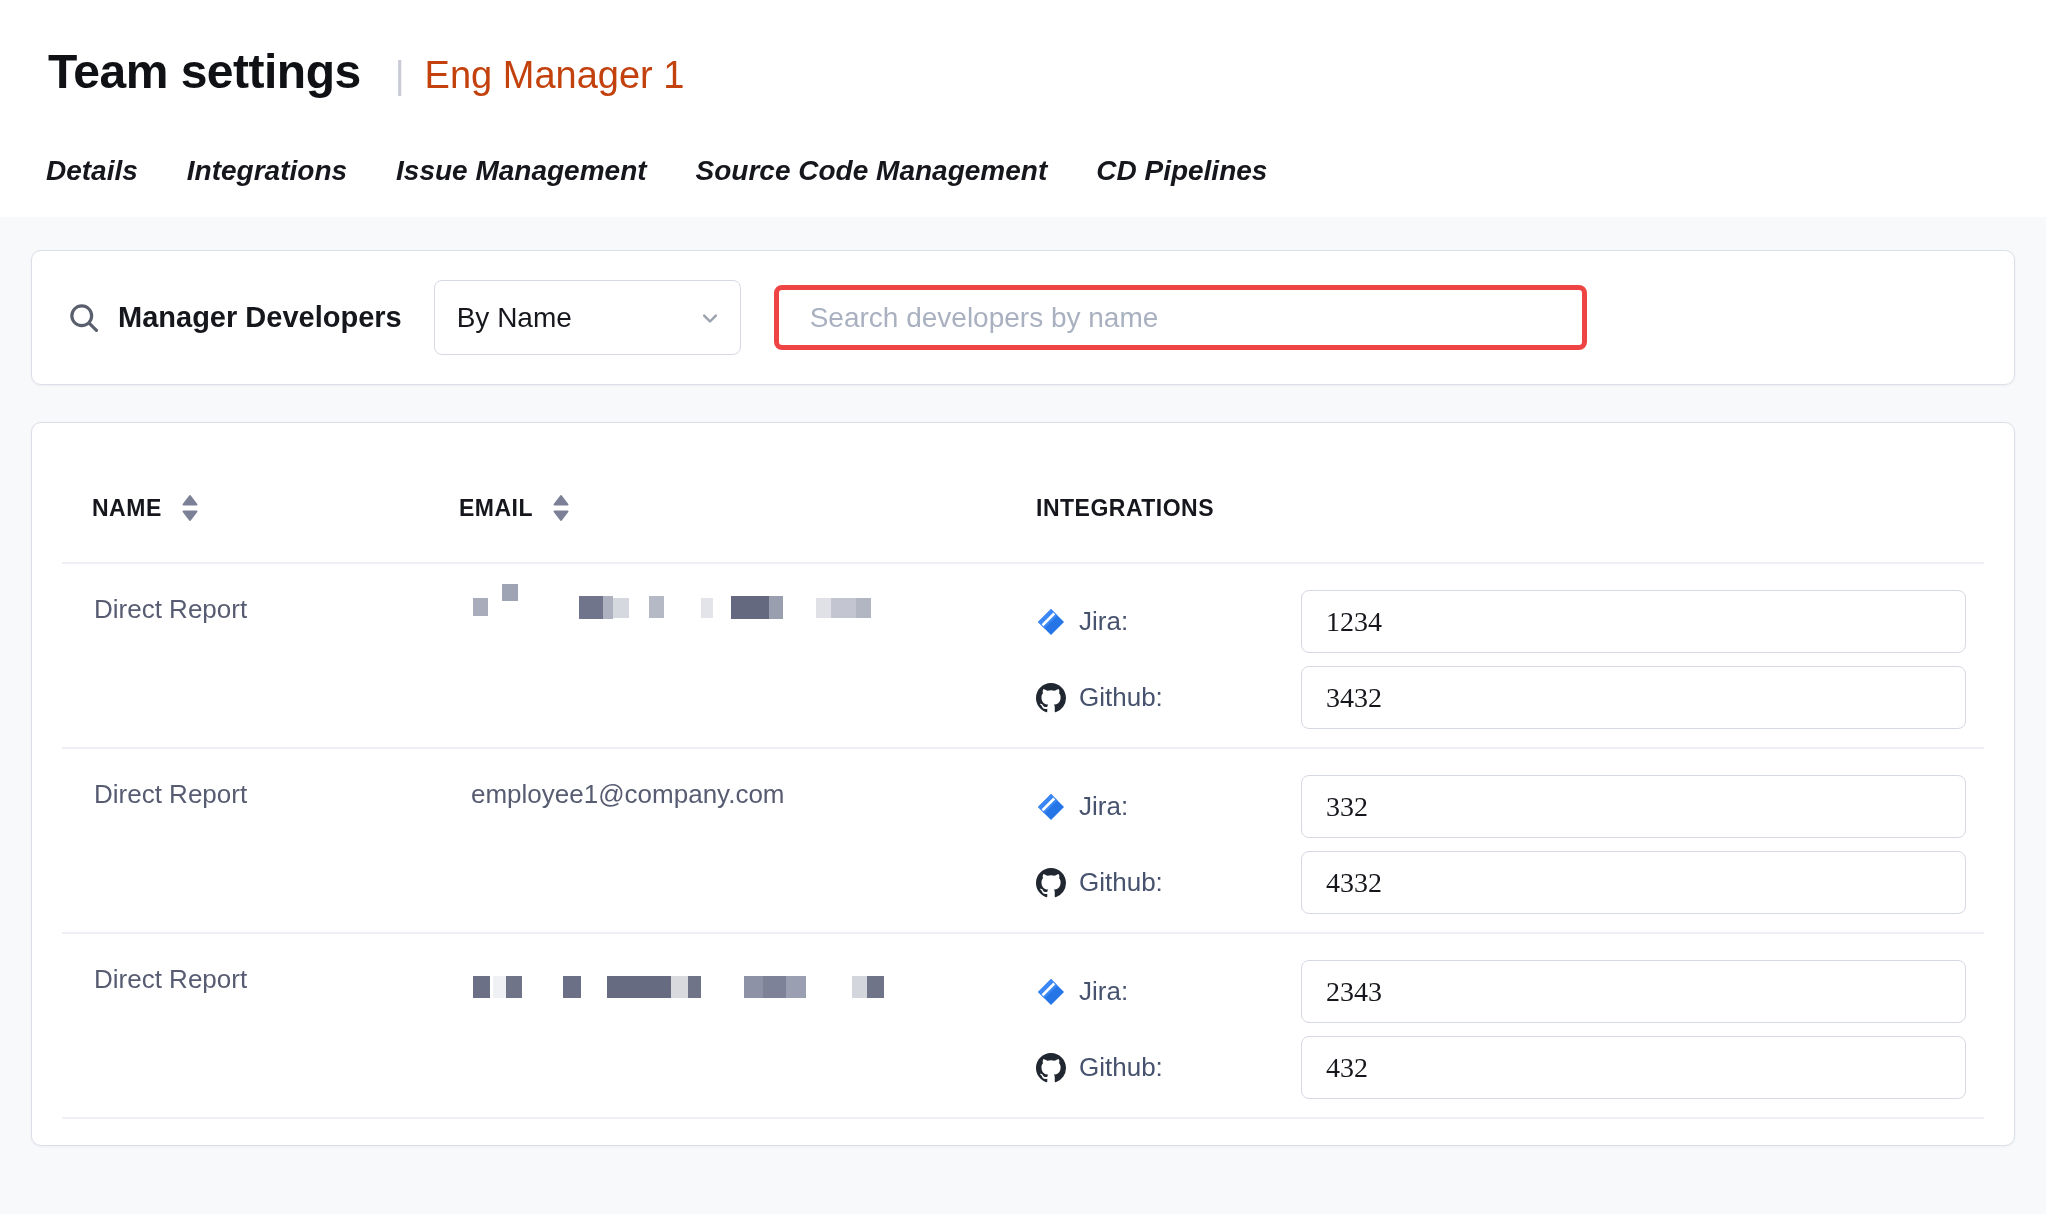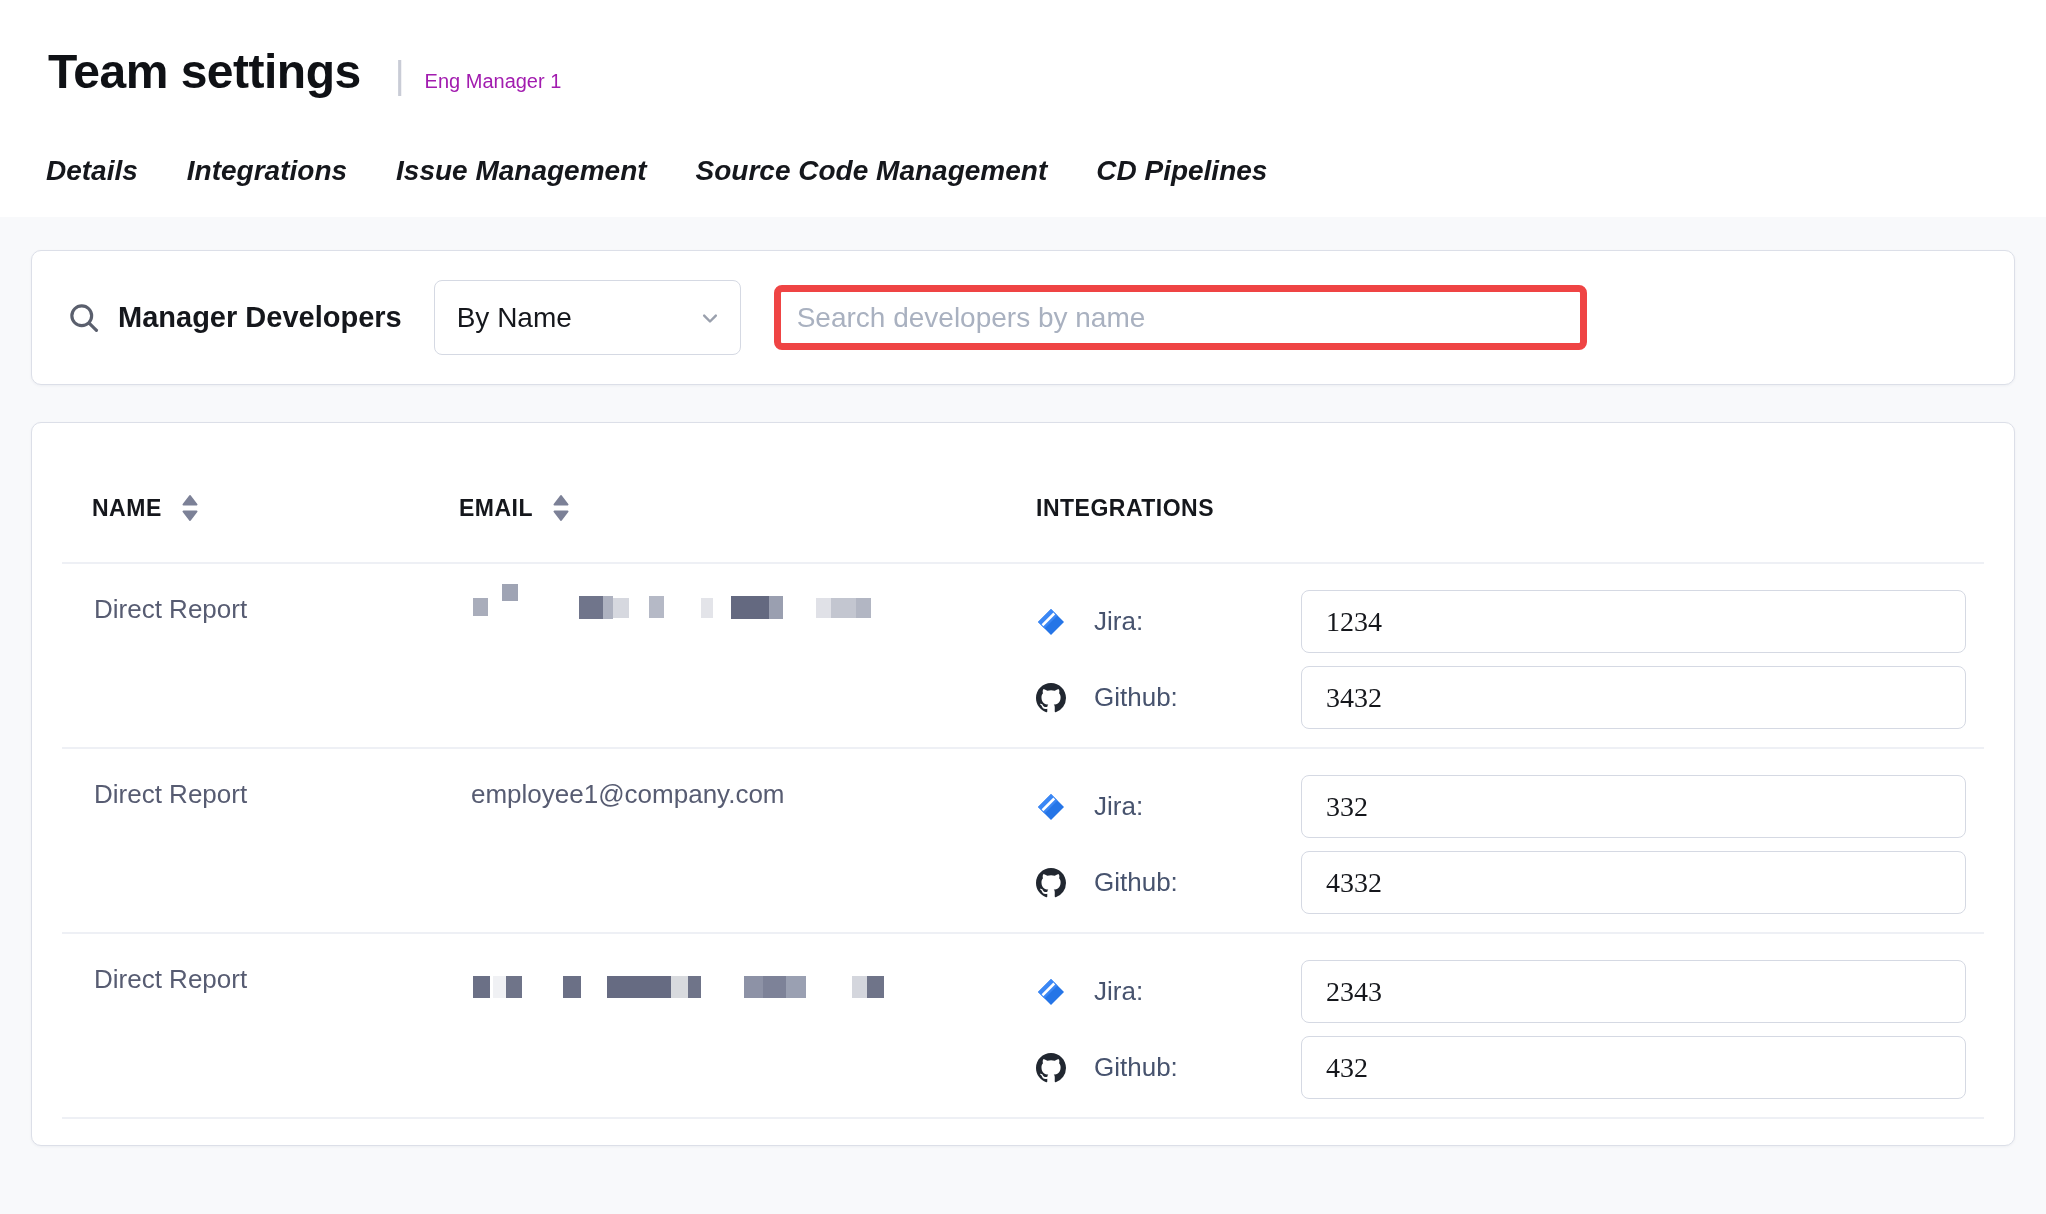--- a/index.html
+++ b/index.html
@@ -15,21 +15,21 @@
   .app-header{
     display:flex; align-items:baseline;
     padding:32px 0 0 36px; height:125px;
   }
   .page-title{
     margin:12px; font-size:48px; font-weight:800; letter-spacing:-0.5px; color:#0f1115;
   }
   .title-sep{
     font-size:38px; font-weight:300; color:#c9ccd6; margin:0 20px 0 22px;
   }
-  .subtitle{ font-size:20px; color:#a21caf; }
+  .subtitle{ font-size:38px; color:#c2410c; }
 
   
   .tabs{ display:flex; align-items:stretch; height:92px; padding-left:30px; background:#fff; }
   .tab{
     position:relative; display:flex; align-items:center;
     padding:0 16px; margin-right:17px;
     font-size:28px; font-weight:600; color:#15171c; cursor:pointer; white-space:nowrap;font-style:italic;
   }
   .tab .underline{
     position:absolute; left:0; right:0; bottom:2px; height:7px;
@@ -48,22 +48,22 @@
   
   .search-card{ height:135px; display:flex; align-items:center; padding:0 34px; }
   .search-icon{ display:flex; margin-right:16px; }
   .search-label{ font-size:29px; font-weight:700; margin-right:32px; color:#15171c; white-space:nowrap; }
   .filter-select{
     width:307px; height:75px; border:1px solid #d5d9e3; border-radius:8px; background:#fff;
     display:flex; align-items:center; justify-content:space-between;
     padding:0 16px 0 22px; font-size:28px; color:#15171c; margin-right:33px; cursor:pointer;
   }
   .search-input{
-    width:813px; height:65px; border:7px solid #ef4444; border-radius:8px;
-    padding:0 16px; font-size:28px; color:#15171c; background:#fff; outline:none;
+    width:813px; height:65px; border:5px solid #ef4444; border-radius:8px;
+    padding:0 31px; font-size:28px; color:#15171c; background:#fff; outline:none;
     font-family:"Liberation Sans", sans-serif;
   }
   .search-input::placeholder{ color:#a9b1c0; }
 
   
   .table-card{ margin-top:37px; padding:0 30px 26px; min-height:714px; }
   .thead, .trow{
     display:grid; grid-template-columns:397px 577px 1fr;
     border-bottom:2px solid #eef0f5;
   }
@@ -76,21 +76,21 @@
   .sort-icon{ display:flex; margin-left:20px; }
   .trow{ padding:26px 0 18px; }
   .td{ font-size:26px; color:#575c72; }
   .td.name{ padding-left:32px; padding-top:4px; }
   .td.email{ padding-left:12px; padding-top:4px; }
   .redact{ position:relative; height:50px; width:430px; margin-top:-10px; }
   .rblock{ position:absolute; }
 
   .ints{ display:flex; flex-direction:column; gap:13px; }
   .int-line{ display:flex; align-items:center; }
-  .int-label{ width:265px; display:flex; align-items:center; gap:28px; font-size:26px; color:#47536e; }
+  .int-label{ width:265px; display:flex; align-items:center; gap:13px; font-size:26px; color:#47536e; }
   .ic{ display:flex; }
   .value-input{
     flex:1; margin-right:18px; height:63px; border:1px solid #d5d9e3; border-radius:8px;
     font-size:28px; color:#15171c; padding:0 24px; background:#fff; outline:none;
     font-family:Liberation Serif, serif;
   }
 </style>
 </head>
 <body>
 

